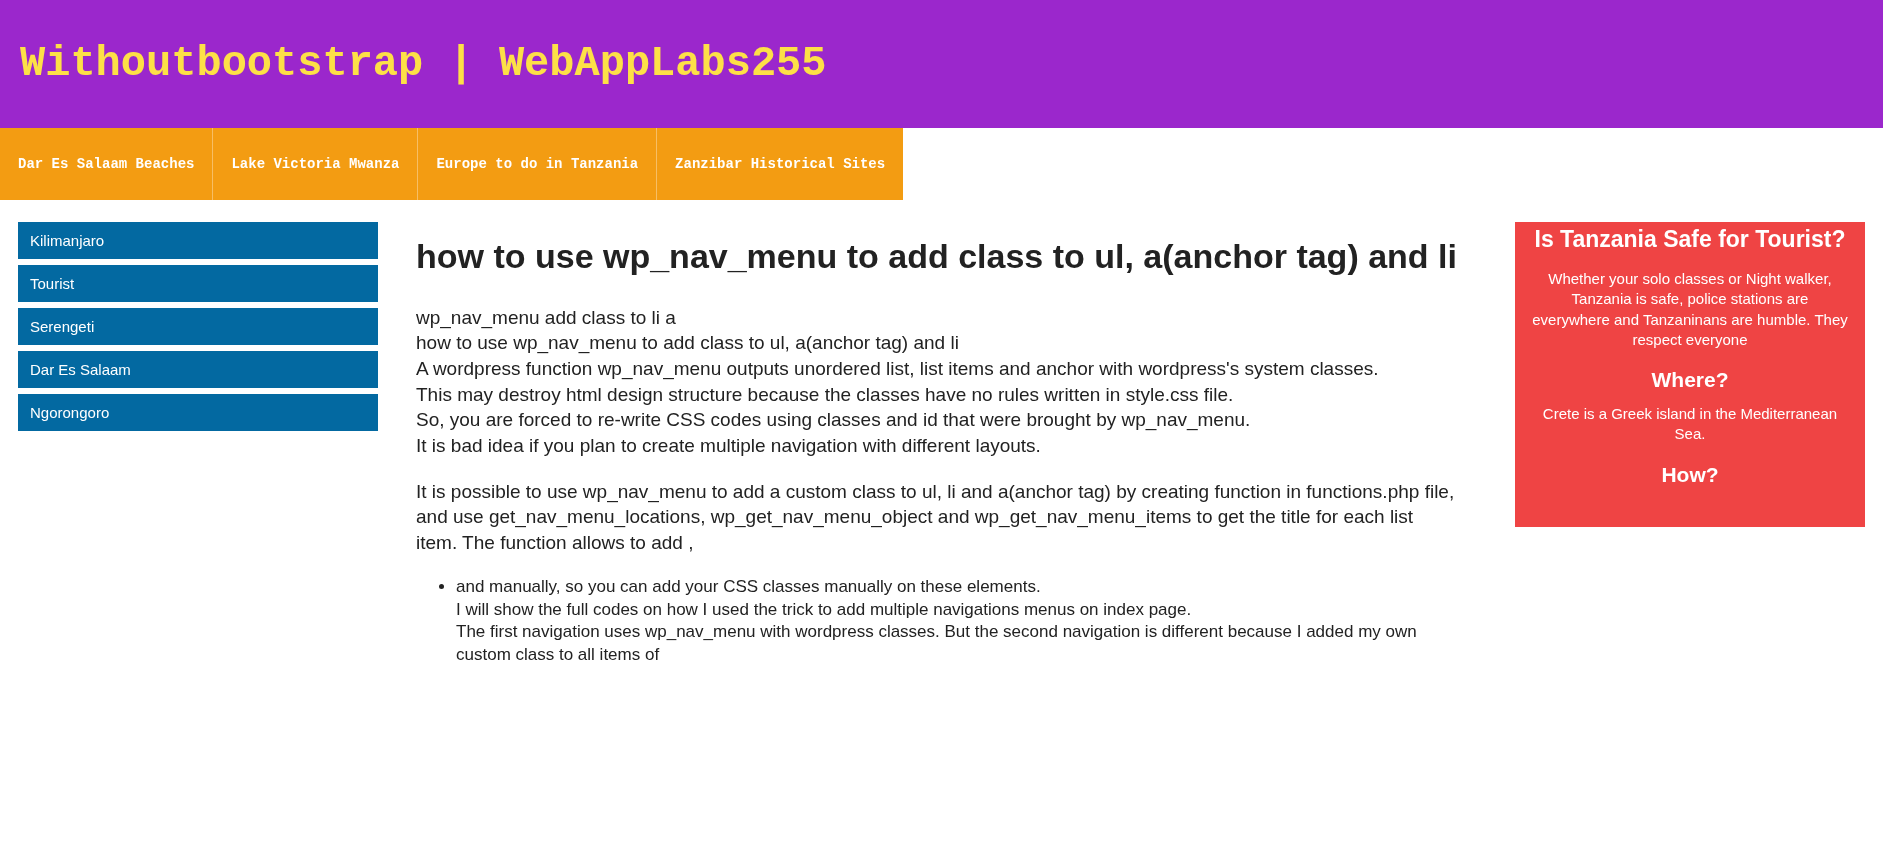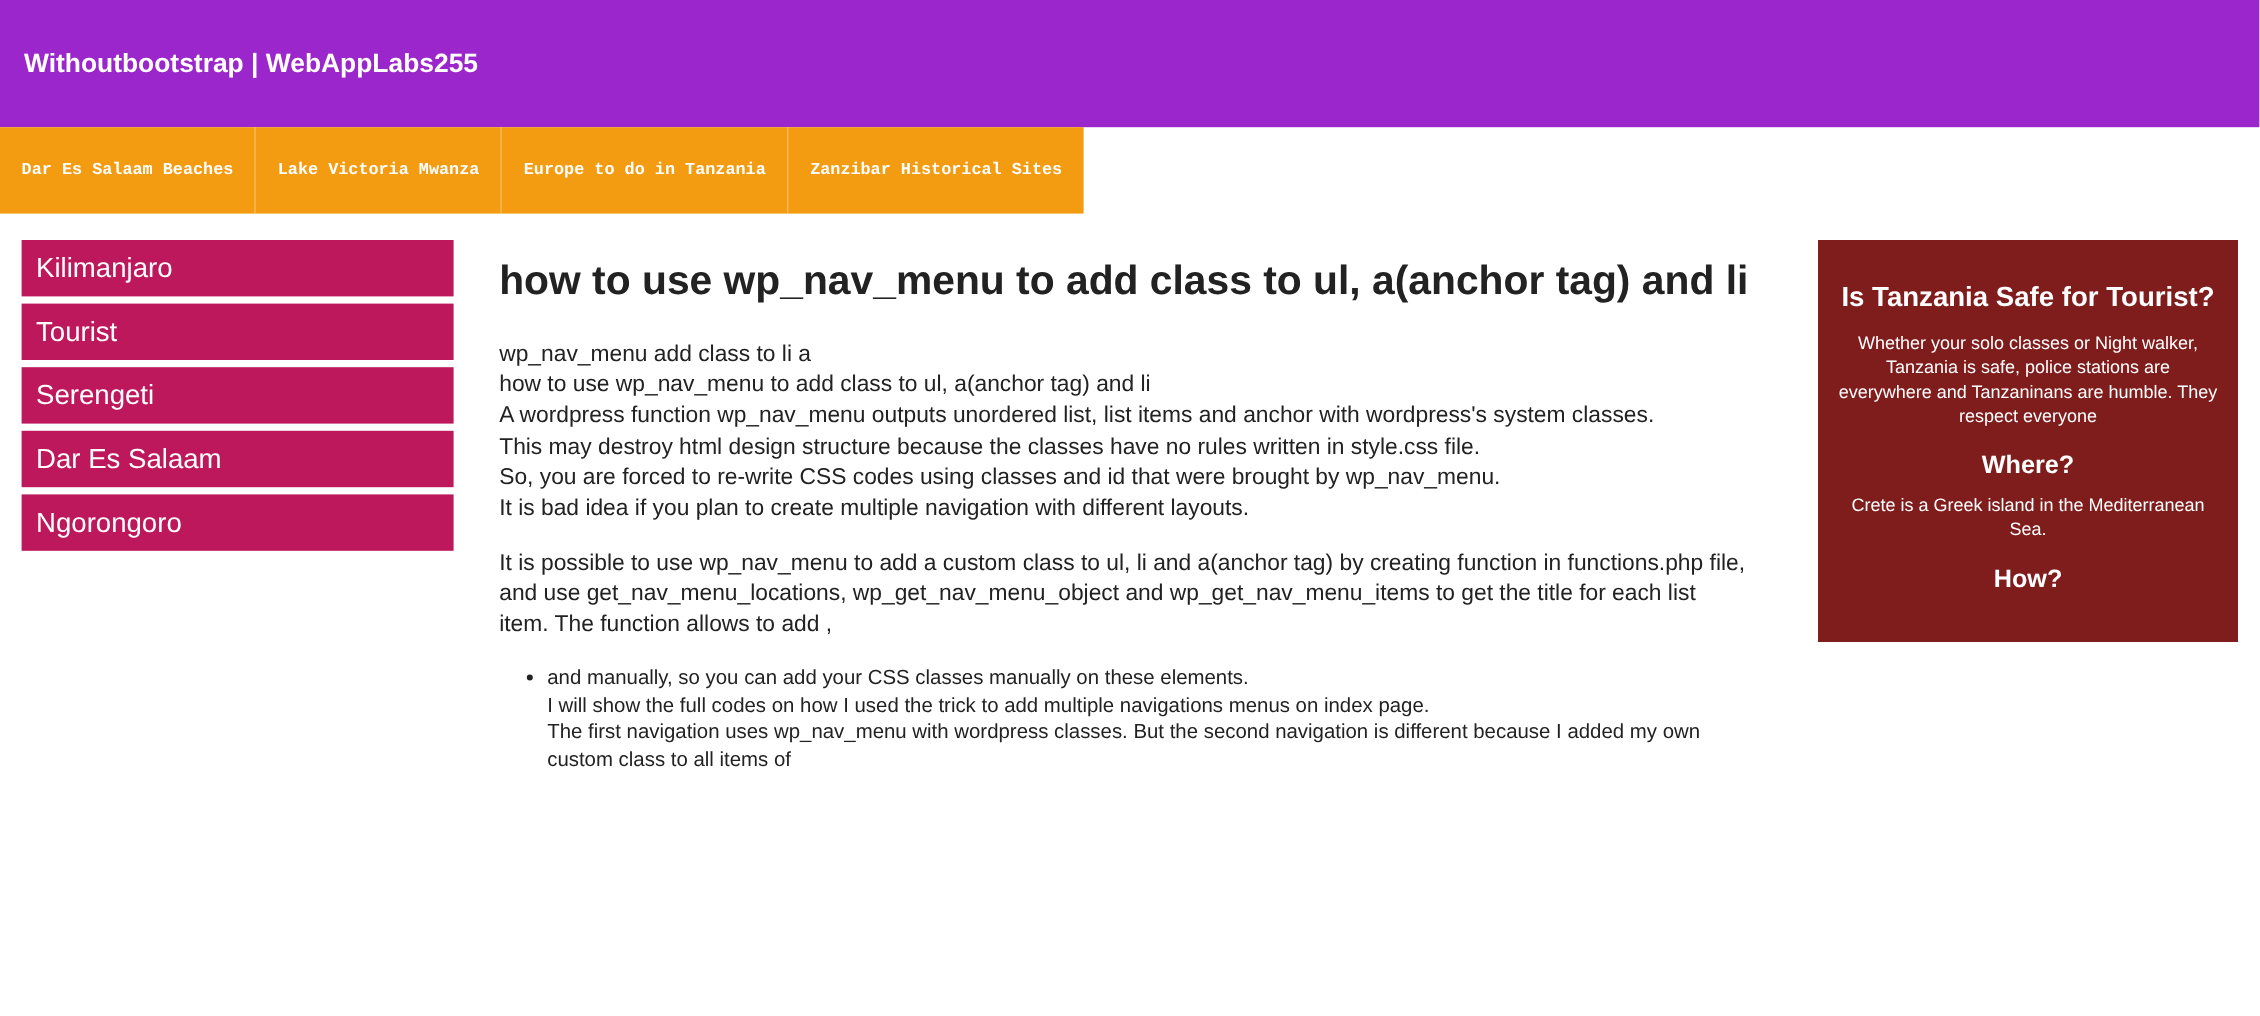--- a/index.html
+++ b/index.html
@@ -6,23 +6,24 @@
   body {
     font-family: 'Segoe UI', Tahoma, Verdana, sans-serif;
     background: #fff;
     width: 1883px;
   }
   .header {
     background: #9b27cc;
     padding: 40px 20px;
   }
   .header h1 {
-    color: #ffffff;
-    font-size: 22px;
+    color: #fde047;
+    font-size: 42px;
     font-weight: 700;
+    font-family: Liberation Mono, monospace;
   }
   .topnav {
     background: #f39c12;
     display: flex;
     width: fit-content;
   }
   .topnav a {
     color: #fff;
     font-family: 'Courier New', monospace;
     font-size: 14px;
@@ -39,23 +40,23 @@
     padding: 22px 18px 0 18px;
     gap: 38px;
     align-items: flex-start;
   }
 
   .sidebar {
     width: 360px;
     flex-shrink: 0;
   }
   .side-item {
-    background: #be185d;
+    background: #0369a1;
     color: #fff;
-    font-size: 23px;
+    font-size: 15px;
     padding: 10px 12px;
     margin-bottom: 6px;
     cursor: pointer;
   }
 
   .main {
     flex: 1;
     padding-right: 20px;
   }
   .main h2 {
@@ -80,23 +81,23 @@
   .main ul li {
     font-size: 17px;
     color: #222;
     line-height: 1.35;
     white-space: pre-line;
   }
 
   .rightcol {
     width: 350px;
     flex-shrink: 0;
-    background: #7f1d1d;
+    background: #ef4444;
     color: #fff;
-    padding: 34px 16px 28px 16px;
+    padding: 4px 16px 28px 16px;
     text-align: center;
   }
   .rightcol h3 {
     font-size: 23px;
     font-weight: 700;
     margin-bottom: 16px;
   }
   .rightcol .sub {
     font-size: 15px;
     line-height: 1.35;

